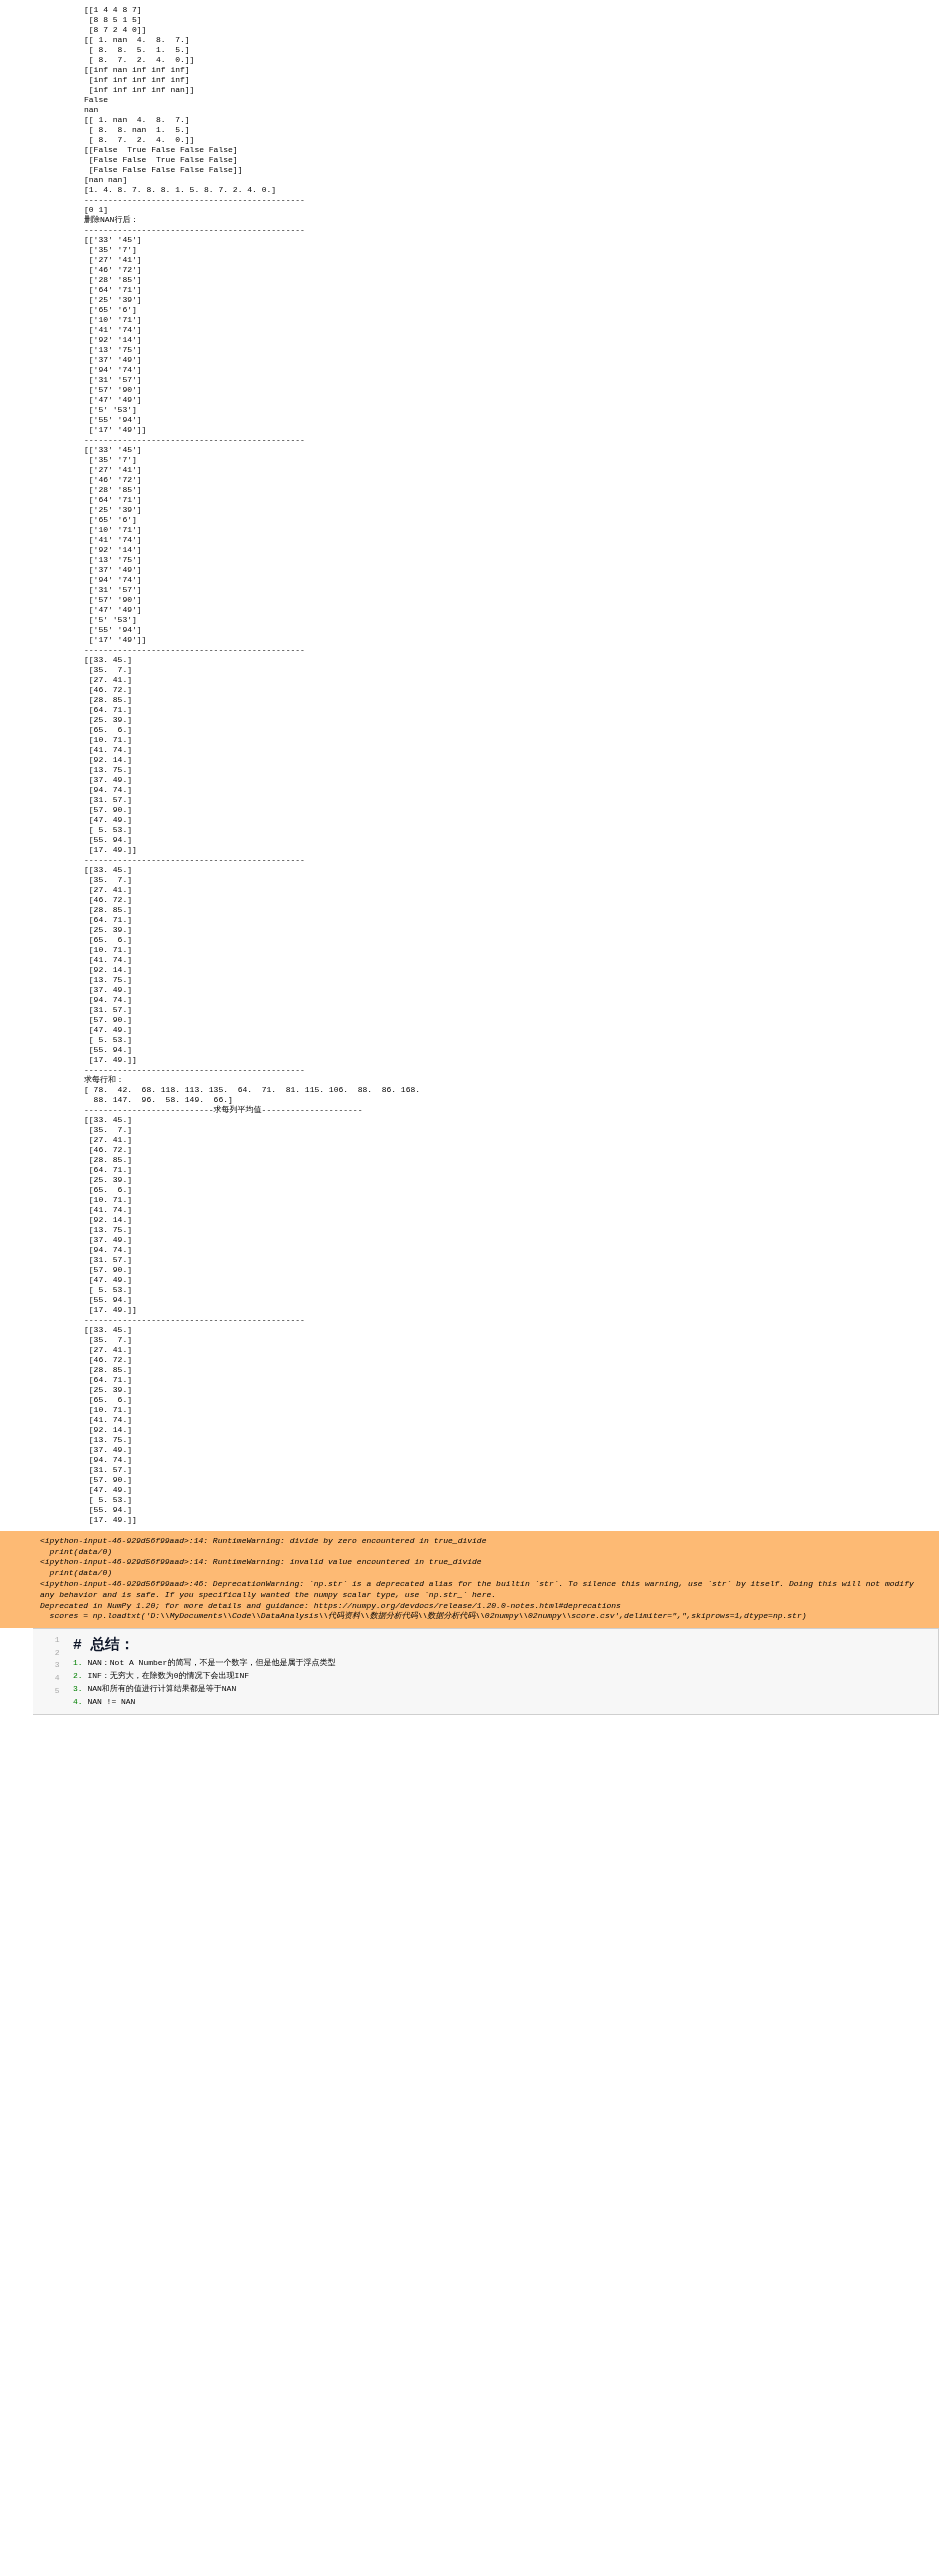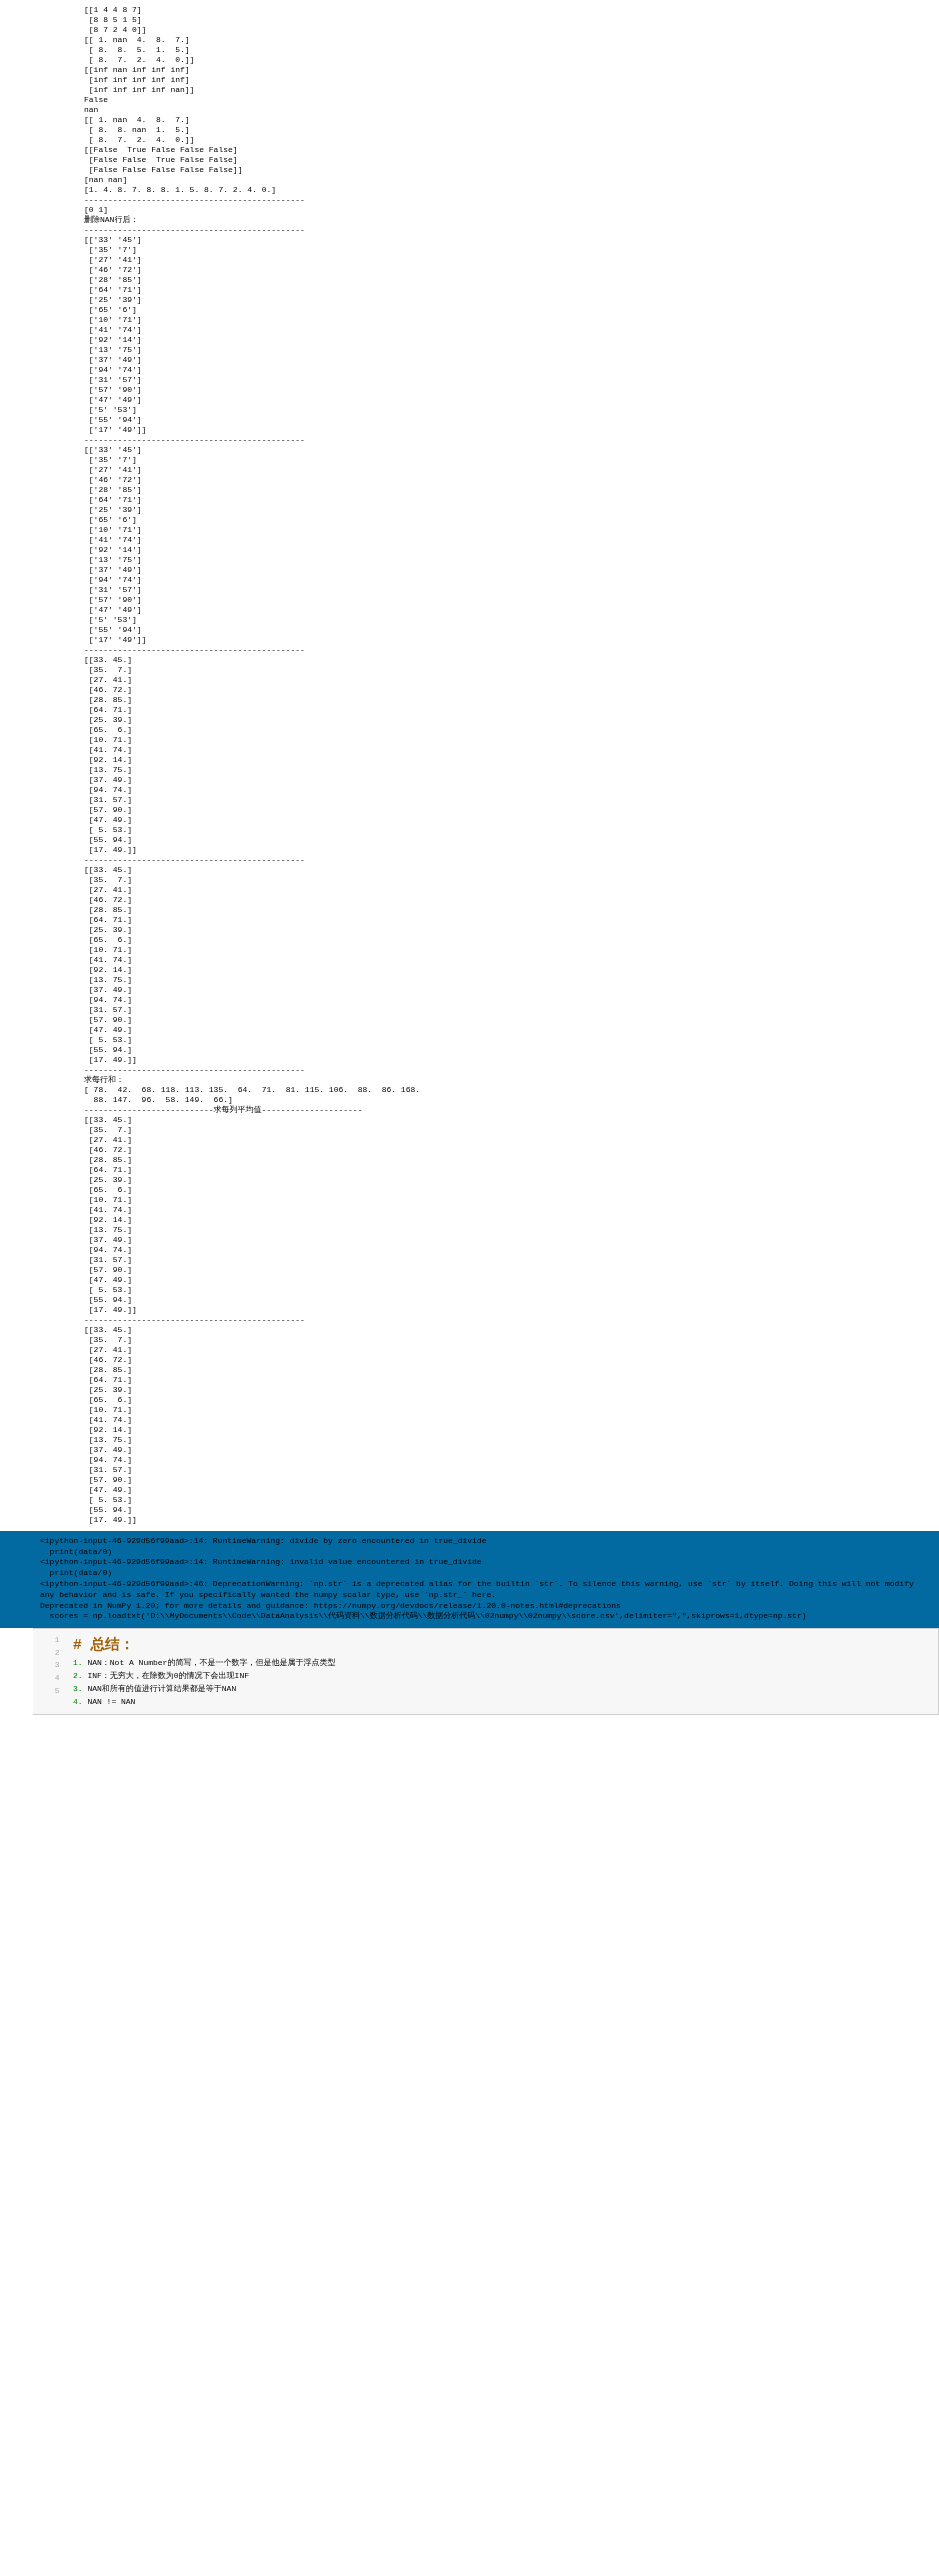--- a/index.html
+++ b/index.html
@@ -11,27 +11,28 @@
     width: 939px;
   }
   .output-cell {
     padding: 5.3px 8px 5.3px 40px;
     color: #000;
     line-height: 1.25;
     white-space: pre;
     margin-left: 44px;
   }
   .stderr {
-    background: #0369a1;
+    background: #fdba74;
     padding: 5.3px 8px 5.3px 40px;
     color: #000;
     line-height: 1.35;
     white-space: pre-wrap;
     font-family: inherit;
     font-size: 8px;
+    font-style: italic;
   }
   .code-cell {
     position: relative;
     padding-left: 40px;
     padding-top: 5.3px;
     padding-bottom: 5.3px;
     background: #f7f7f7;
     border: 0.7px solid #cfcfcf;
     border-left: none;
     margin-left: 33px;
@@ -50,21 +51,21 @@
     width: 26.5px;
     text-align: right;
     color: #aaa;
     background: #f7f7f7;
     font-family: inherit;
     font-size: 8px;
     line-height: 1.6;
     user-select: none;
     padding-right: 4px;
   }
-  .c-header { color: #a16207; font-weight: bold; font-size: 14.6px; text-align: center; }
+  .c-header { color: #0f172a; font-weight: bold; font-size: 14.6px; text-align: center; }
   .c-num { color: #008000; }
   .c-text { color: #000; margin-top: 20px; }
 </style>
 </head>
 <body>
 
 <div class="output-cell"><span>[[1 4 4 8 7]
  [8 8 5 1 5]
  [8 7 2 4 0]]
 [[ 1. nan  4.  8.  7.]

